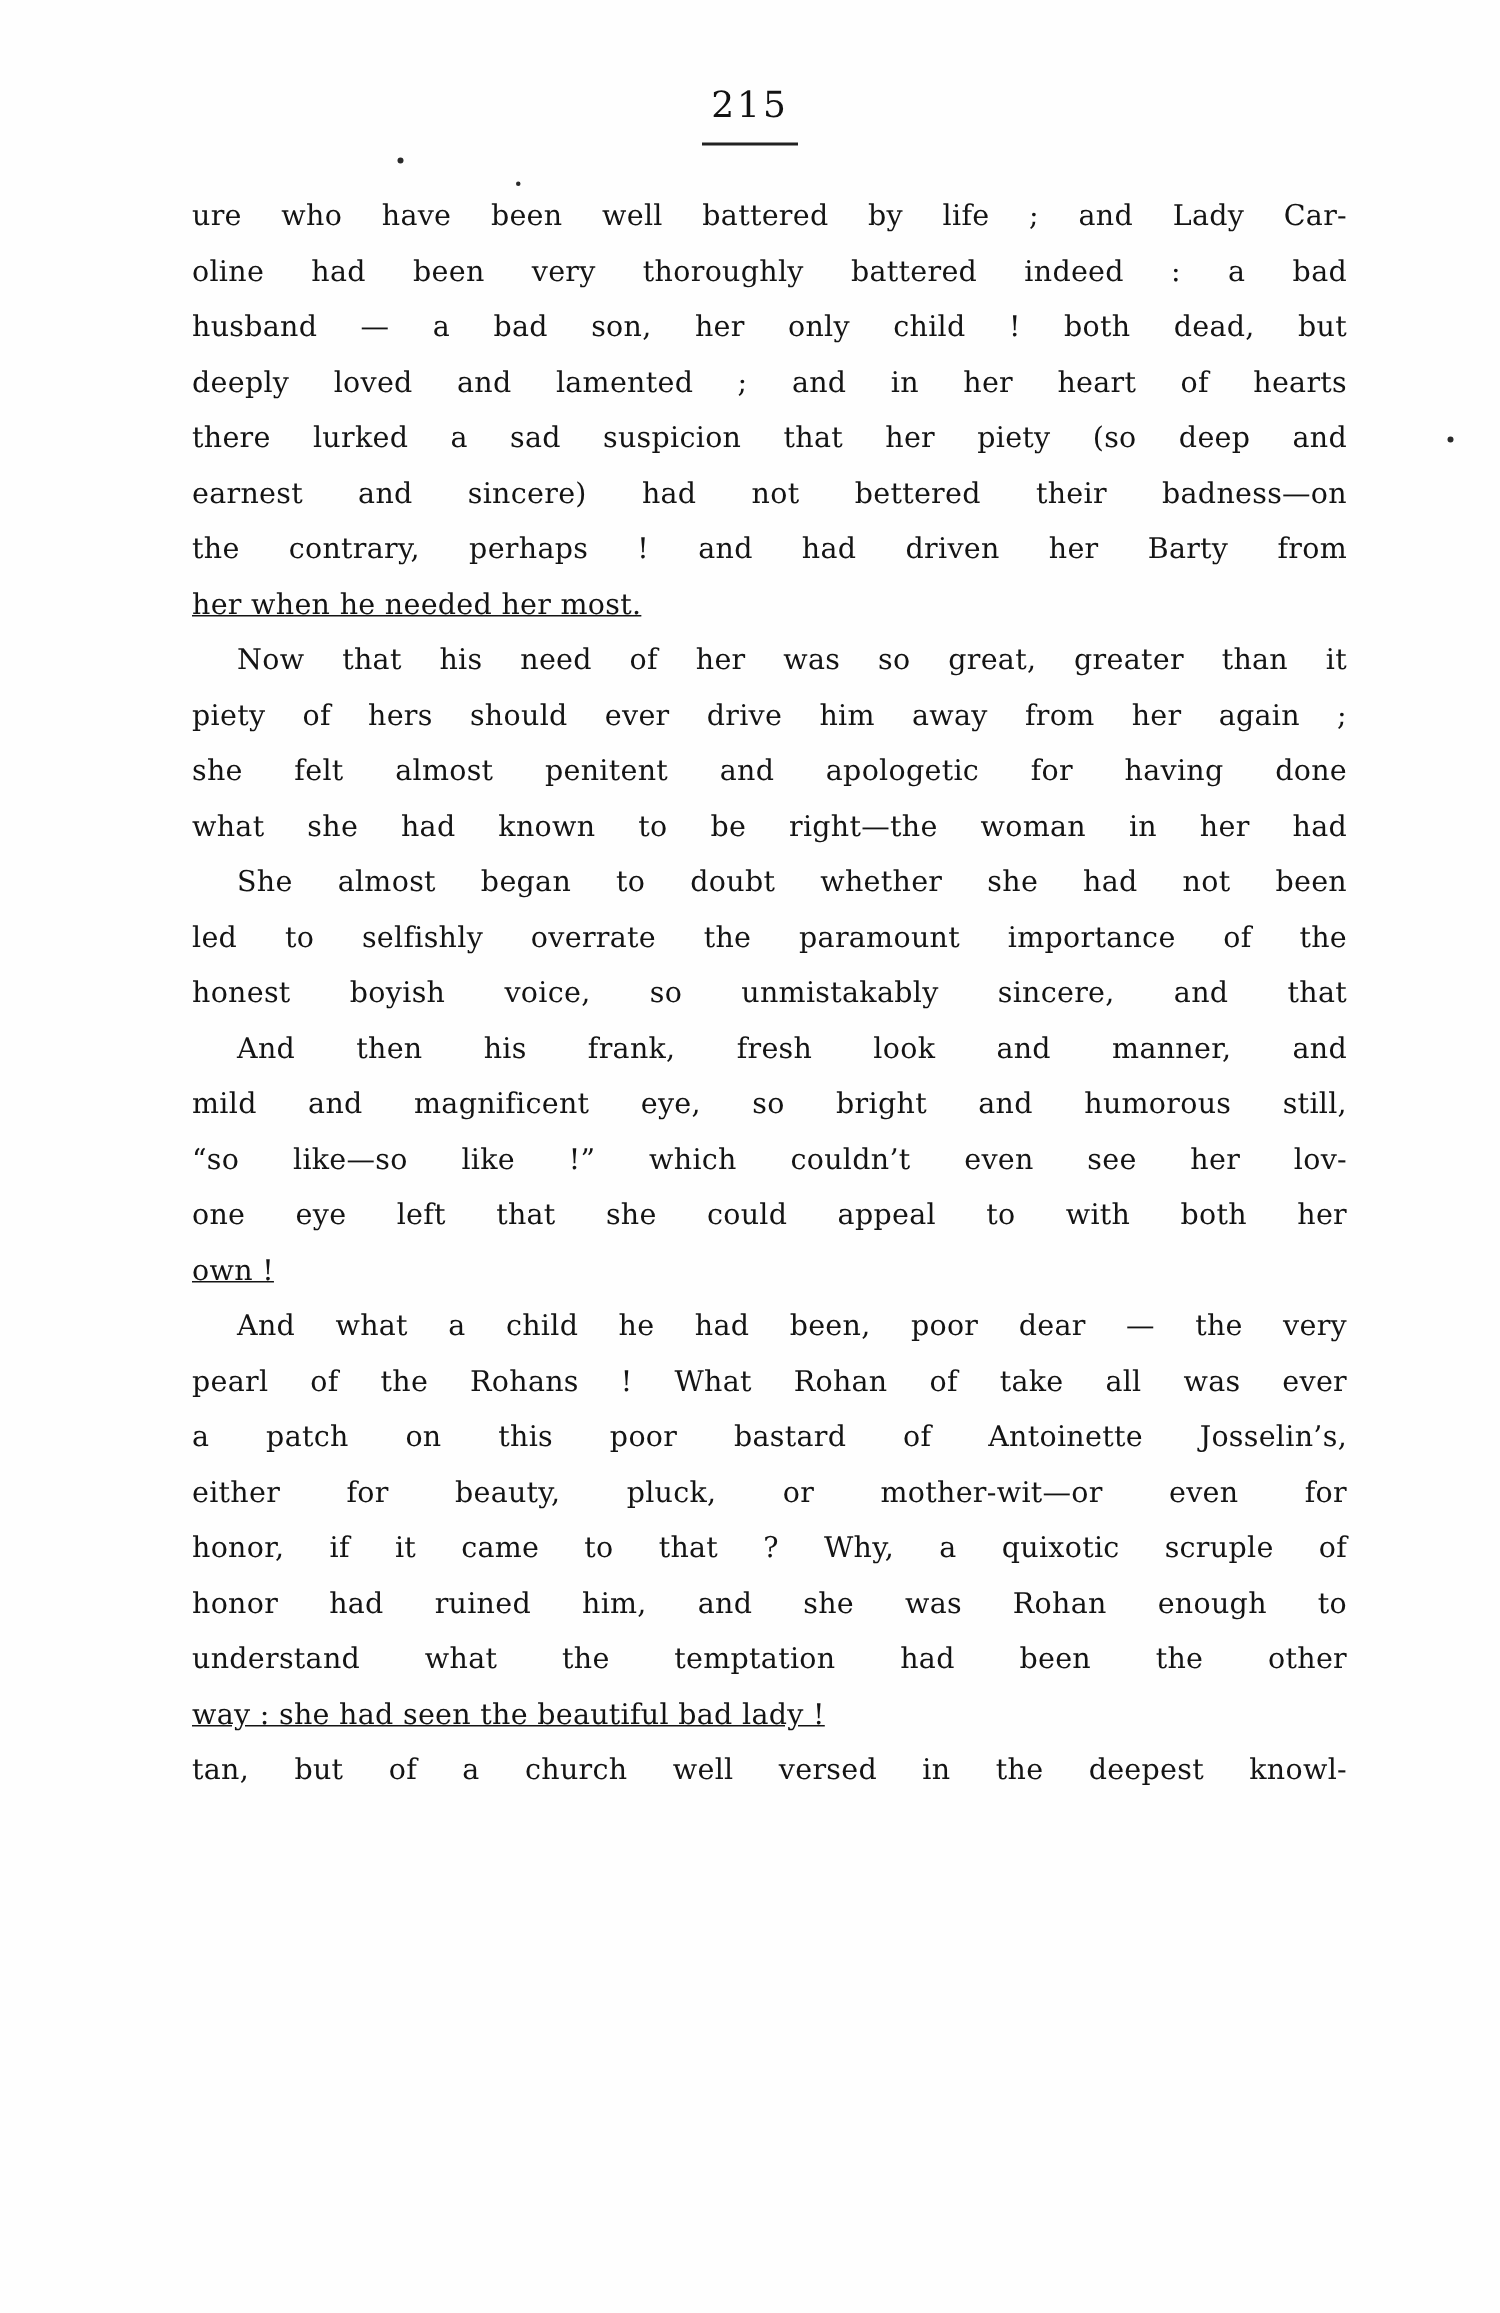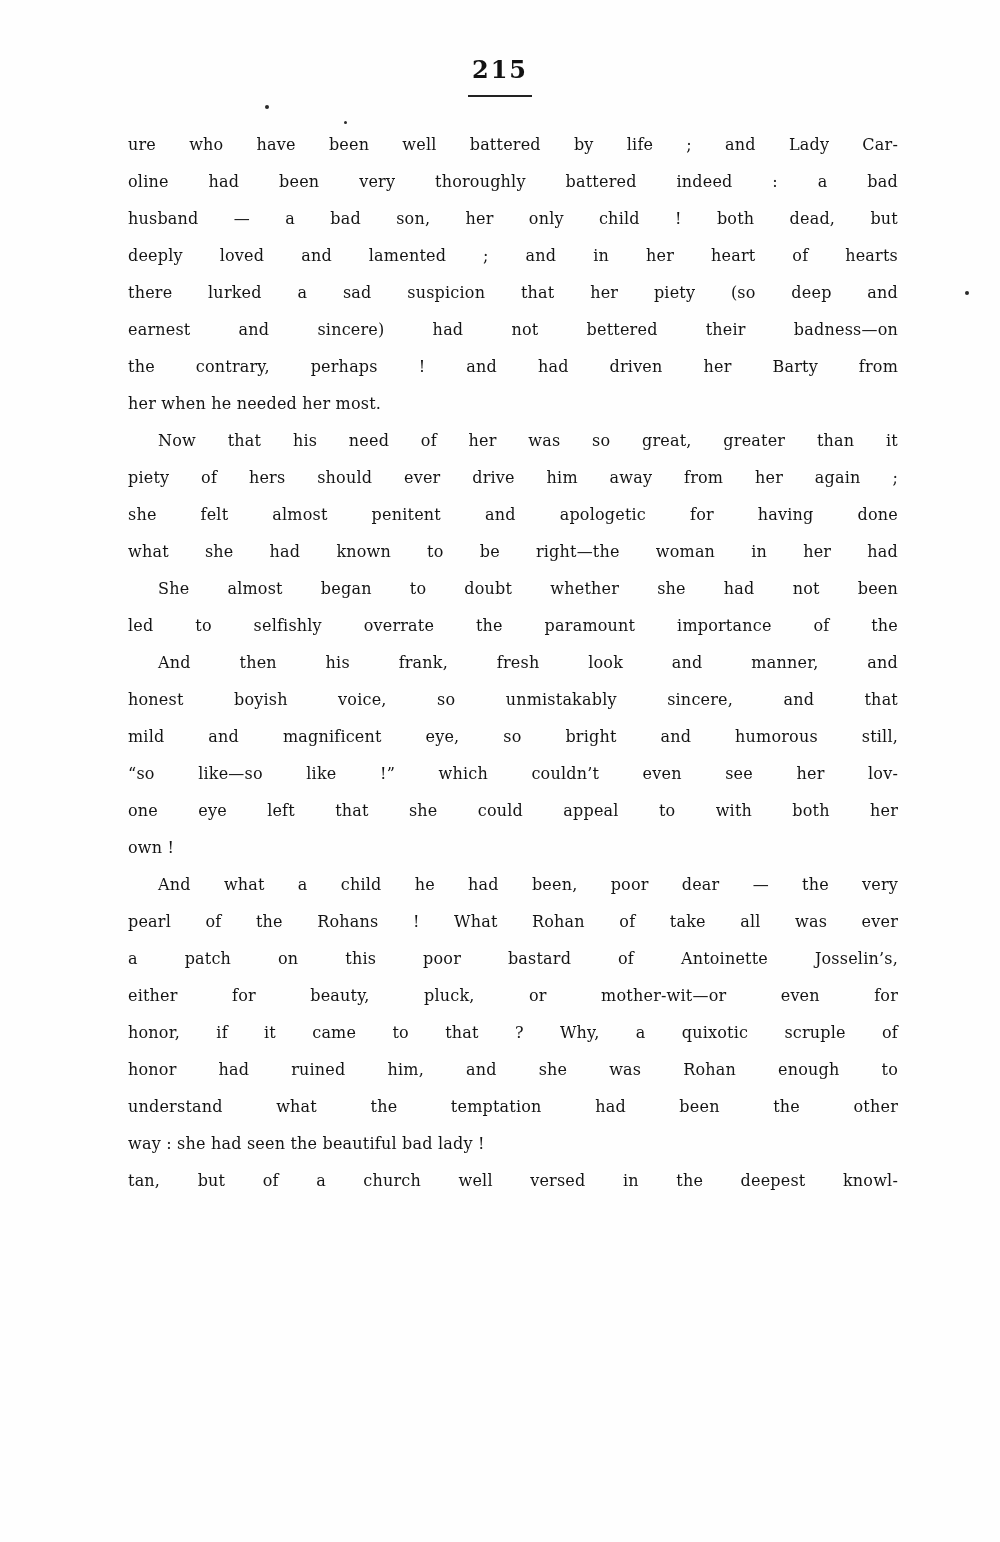--- a/index.html
+++ b/index.html
@@ -19,48 +19,48 @@
   .folio {
     position: absolute;
     top: 57px;
     left: 0;
     width: 1000px;
     text-align: center;
   }
   .folio .num {
     display: inline-block;
     font-size: 24px;
-    font-weight: bold;
+    font-weight: normal;
     letter-spacing: 2px;
     color: #121212;
     line-height: 26px;
   }
   .folio .rule {
     width: 64px;
     height: 2px;
     background: #222;
     margin: 12px auto 0 auto;
   }
   .text-block {
     position: absolute;
     left: 128px;
     top: 126px;
     width: 770px;
   }
   .para { margin: 0; padding: 0; }
   .line {
-    font-size: 16px;
+    font-size: 19px;
     line-height: 37px;
     text-align: justify;
     text-align-last: justify;
     letter-spacing: 0.2px;
     white-space: normal;
   }
   .line.indent { text-indent: 30px; }
-  .line.endline { text-align-last: left; }
+  .line.endline { text-align-last: left; text-decoration: underline; }
   .speck {
     position: absolute;
     background: #2a2a2a;
     border-radius: 50%;
   }
   .speck.s1 { left: 265px; top: 105px; width: 4px; height: 4px; }
   .speck.s2 { left: 344px; top: 121px; width: 3px; height: 3px; }
   .speck.s3 { left: 965px; top: 291px; width: 4px; height: 4px; }
 </style>
 </head>
@@ -88,22 +88,22 @@
         <div class="line indent">Now that his need of her was so great, greater than it</div>
         <div class="line">piety of hers should ever drive him away from her again ;</div>
         <div class="line">she felt almost penitent and apologetic for having done</div>
         <div class="line">what she had known to be right—the woman in her had</div>
       </div>
       <div class="para">
         <div class="line indent">She almost began to doubt whether she had not been</div>
         <div class="line">led to selfishly overrate the paramount importance of the</div>
       </div>
       <div class="para">
+        <div class="line">honest boyish voice, so unmistakably sincere, and that</div>
         <div class="line indent">And then his frank, fresh look and manner, and</div>
-        <div class="line">honest boyish voice, so unmistakably sincere, and that</div>
         <div class="line">mild and magnificent eye, so bright and humorous still,</div>
         <div class="line">“so like—so like !” which couldn’t even see her lov-</div>
         <div class="line">one eye left that she could appeal to with both her</div>
         <div class="line endline">own !</div>
       </div>
       <div class="para">
         <div class="line indent">And what a child he had been, poor dear — the very</div>
         <div class="line">pearl of the Rohans !  What Rohan of take all was ever</div>
         <div class="line">a patch on this poor bastard of Antoinette Josselin’s,</div>
         <div class="line">either for beauty, pluck, or mother-wit—or even for</div>

